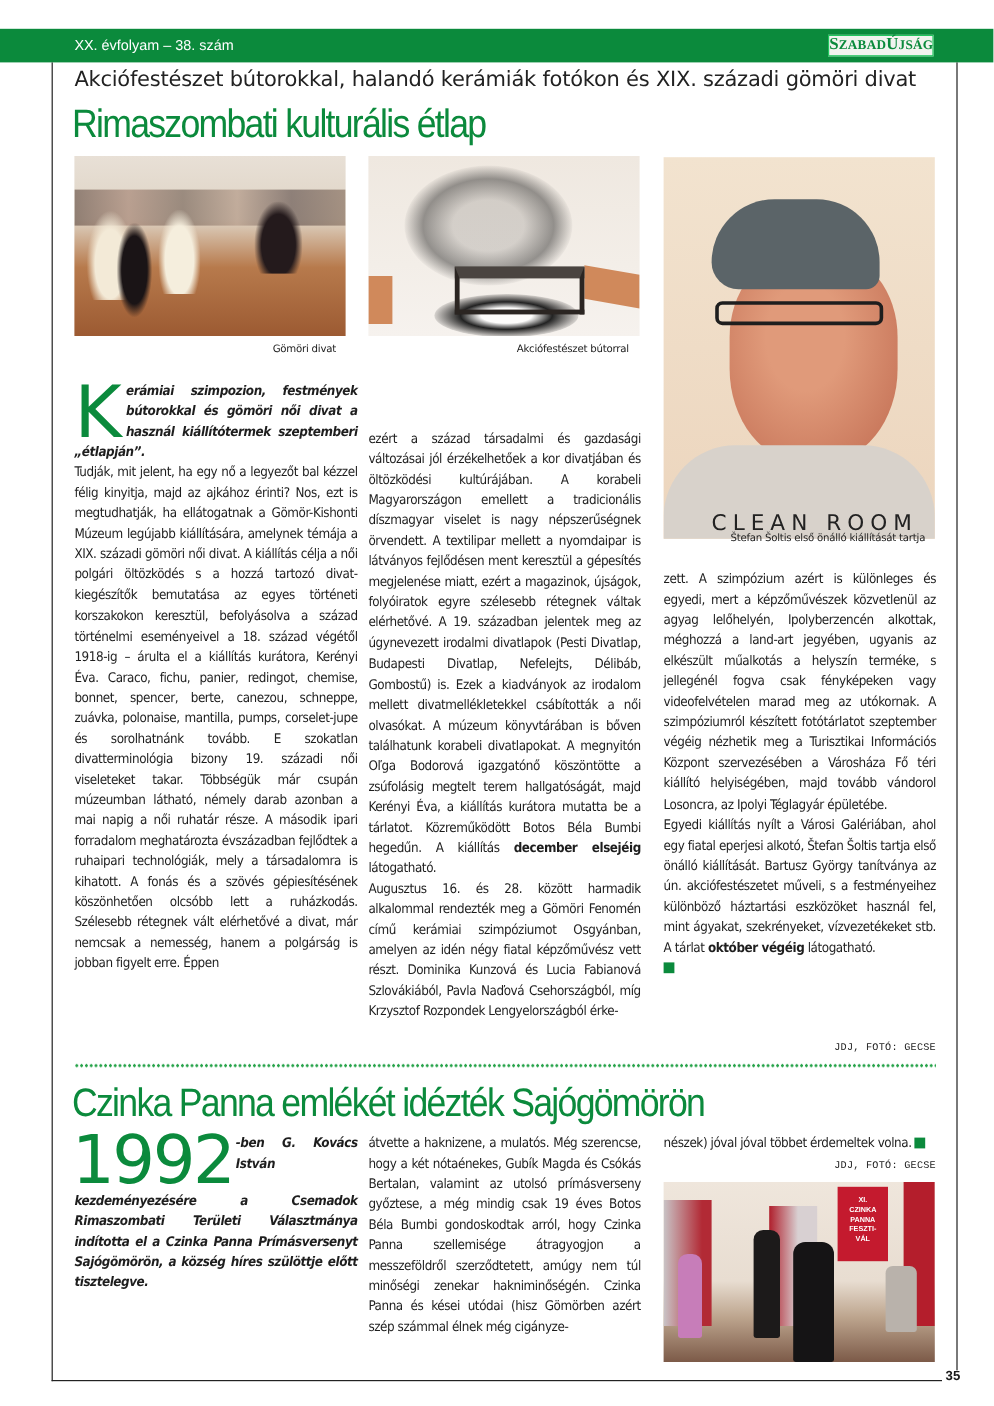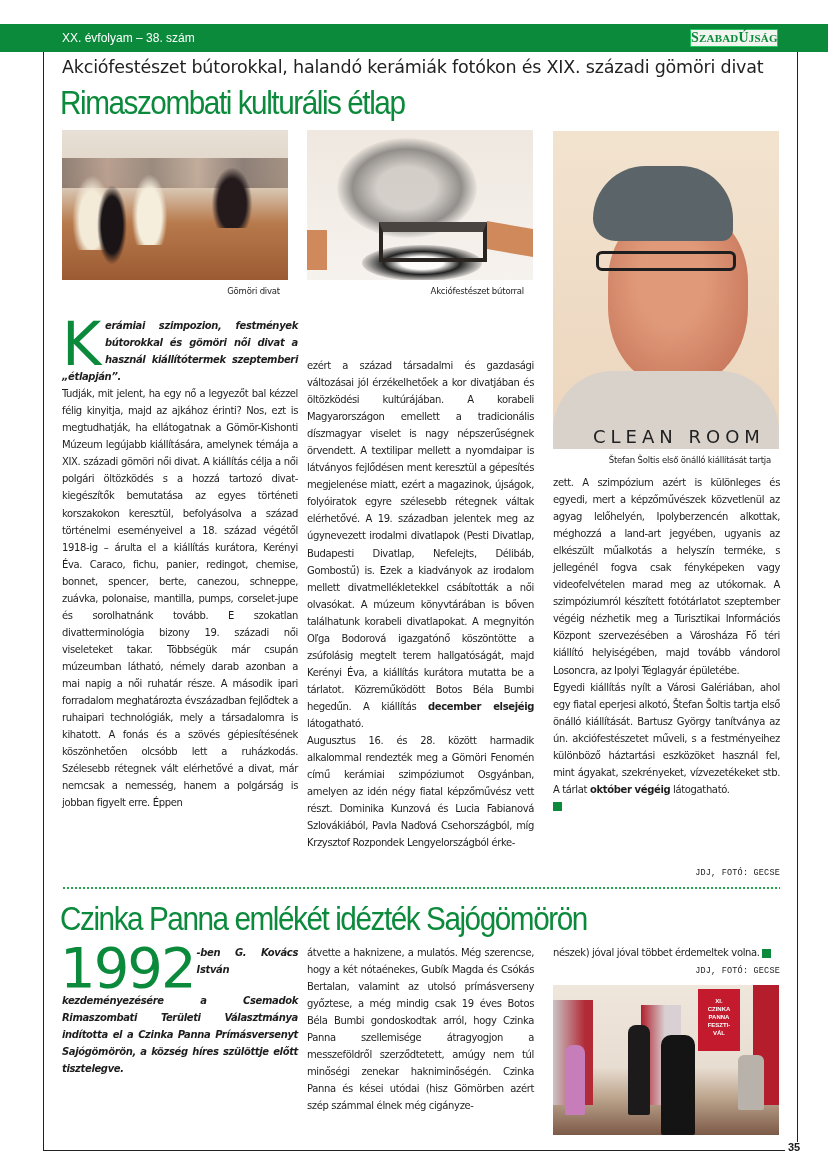--- a/index.html
+++ b/index.html
@@ -54,21 +54,21 @@
   .photo-festival .curtain-r { position:absolute; left:200px; top:0px; width:26px; height:120px; background:#b41e2c; }
   .photo-festival .banner { position:absolute; left:145px; top:4px; width:42px; height:62px; background:#c41a2e; color:#fff; font-size:6px; font-weight:bold; line-height:8px; text-align:center; padding-top:8px; font-family: "Liberation Sans", sans-serif; }
   .photo-festival .p1 { position:absolute; left:12px; top:60px; width:20px; height:70px; background:#c77db9; border-radius: 8px 8px 2px 2px; }
   .photo-festival .p2 { position:absolute; left:75px; top:40px; width:22px; height:90px; background:#1c1a1a; border-radius: 8px 8px 2px 2px; }
   .photo-festival .p3 { position:absolute; left:108px; top:50px; width:34px; height:100px; background:#151415; border-radius: 10px 10px 2px 2px; }
   .photo-festival .p4 { position:absolute; left:185px; top:70px; width:26px; height:55px; background:#b9b2ab; border-radius: 6px 6px 2px 2px; }
 
   .caption { position: absolute; font-size: 8.5px; color: #222; text-align: right; font-family: "DejaVu Sans", sans-serif; letter-spacing: -0.2px; }
   .cap-1 { left: 62px; top: 286px; width: 218px; }
   .cap-2 { left: 307px; top: 286px; width: 217px; }
-  .cap-3 { left: 553px; top: 455px; width: 218px; }
+  .cap-3 { left: 553px; top: 444px; width: 218px; }
 
   .col { position: absolute; font-size: 11.1px; line-height: 17.05px; text-align: justify; font-family: "DejaVu Sans Condensed", "DejaVu Sans", sans-serif; letter-spacing: -0.35px; color: #1e1e1e; }
   .col p { margin: 0; }
   .col1 { left: 62px; top: 317px; width: 236px; }
   .col2 { left: 307px; top: 317px; width: 227px; margin-top: 40px; }
   .col3 { left: 553px; top: 474px; width: 227px; }
   .lead { font-weight: bold; font-style: italic; }
   .dropcap { float: left; color: #0b8a3c; font-size: 60px; line-height: 48px; margin: 3px 4px 0 0; font-family: "DejaVu Sans", sans-serif; font-weight: normal; font-style: normal; }
   .bold { font-weight: bold; }
   .end-mark { display: inline-block; width: 9px; height: 9px; background: #0b8a3c; vertical-align: middle; }

